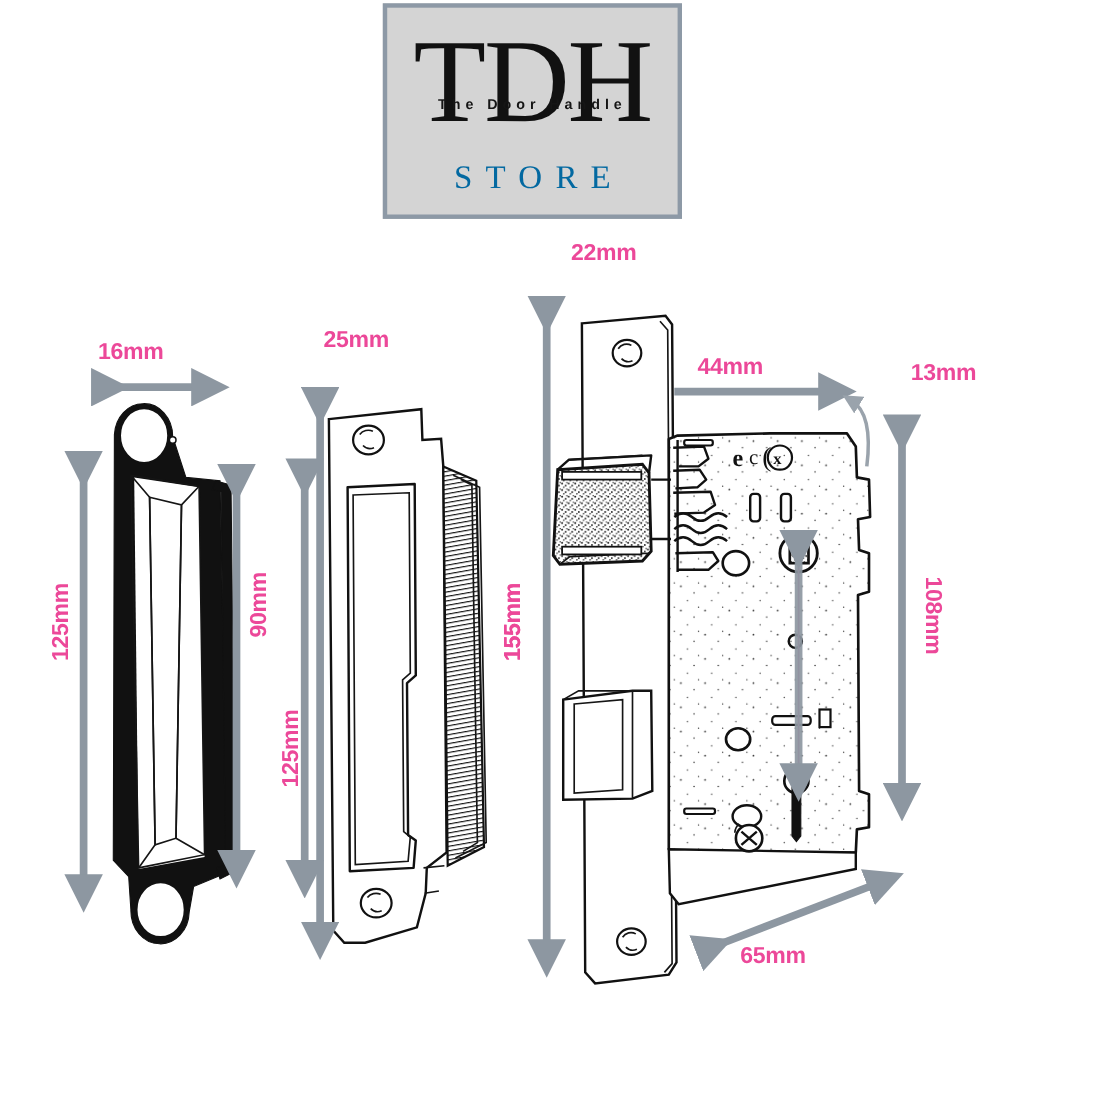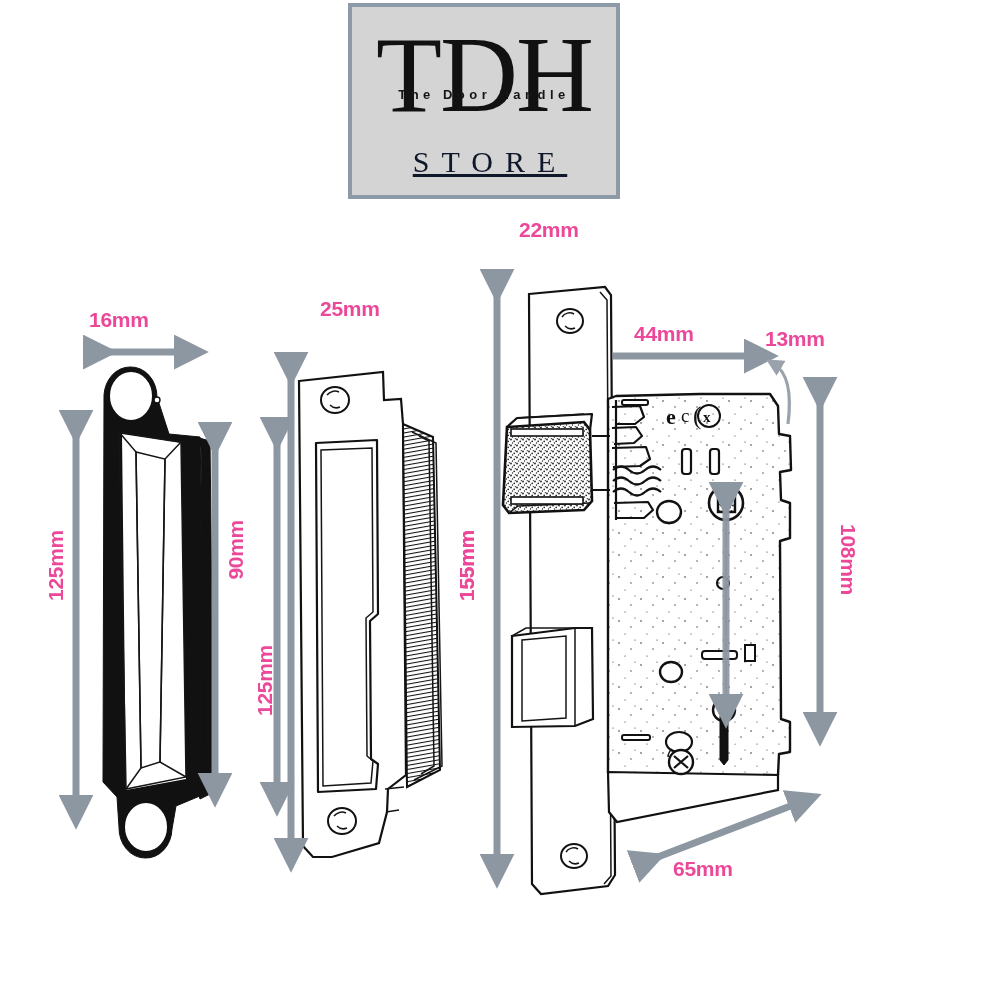--- a/index.html
+++ b/index.html
@@ -11,21 +11,21 @@
   .logo-box{position:absolute;left:348px;top:3px;width:272px;height:196px;
             background:#d4d4d4;border:4px solid #8d99a6;box-sizing:border-box;}
   .logo-tdh{position:absolute;left:0;right:0;top:14px;text-align:center;
             font-family:"Liberation Serif",serif;font-size:108px;line-height:1;
             font-weight:400;color:#111;letter-spacing:-2px;}
   .logo-tag{position:absolute;left:0;right:0;top:80px;text-align:center;
             font-family:"Liberation Sans",sans-serif;font-size:13px;font-weight:bold;
             letter-spacing:4.5px;color:#151515;white-space:nowrap;overflow:hidden;}
   .logo-store{position:absolute;left:0;right:0;bottom:16px;text-align:center;
             font-family:"Liberation Serif",serif;font-size:30px;font-weight:400;
-            letter-spacing:12px;color:#0f172a;text-indent:12px;text-decoration:underline;}
+            letter-spacing:12px;color:#0369a1;text-indent:12px;}
 
   
   .dim{position:absolute;font-weight:bold;color:#ec4899;white-space:nowrap;
        font-size:21px;letter-spacing:-0.3px;}
   .dim.v-up{writing-mode:vertical-rl;transform:rotate(180deg);}
   .dim.v-dn{writing-mode:vertical-rl;}
 
   
   svg.layer{position:absolute;left:0;top:0;width:1000px;height:1000px;
             pointer-events:none;}
@@ -45,27 +45,27 @@
   <div class="logo-box">
     <div class="logo-tdh">TDH</div>
     <div class="logo-tag">The Door Handle</div>
     <div class="logo-store">STORE</div>
   </div>
 
   <div class="dim" style="left:89px;  top:308px;text-align:right;">16mm</div>
   <div class="dim v-up" style="left:224px; top:520px;">90mm</div>
   <div class="dim v-up" style="left:44px;  top:530px;">125mm</div>
 
-  <div class="dim" style="left:294px; top:297px;margin-left:26px;">25mm</div>
+  <div class="dim" style="left:294px; top:297px;">25mm</div>
   <div class="dim v-up" style="left:455px; top:530px;">155mm</div>
   <div class="dim v-up" style="left:253px; top:645px;">125mm</div>
 
   <div class="dim" style="left:519px; top:218px;">22mm</div>
   <div class="dim" style="left:634px; top:322px;">44mm</div>
-  <div class="dim" style="left:765px; top:327px;">13mm</div>
+  <div class="dim" style="left:828px; top:327px;">13mm</div>
 
   <div class="dim v-up" style="left:742px; top:535px;">57mm</div>
   <div class="dim v-dn" style="left:836px; top:524px;">108mm</div>
   <div class="dim" style="left:673px; top:857px;">65mm</div>
 
   <svg class="layer" viewBox="0 0 1000 1000">
     <defs>
       <marker id="ah" markerWidth="5" markerHeight="5" refX="2.6" refY="2.5" orient="auto">
         <path d="M0,0 L5,2.5 L0,5 z" fill="#8d97a1"></path>
       </marker>

